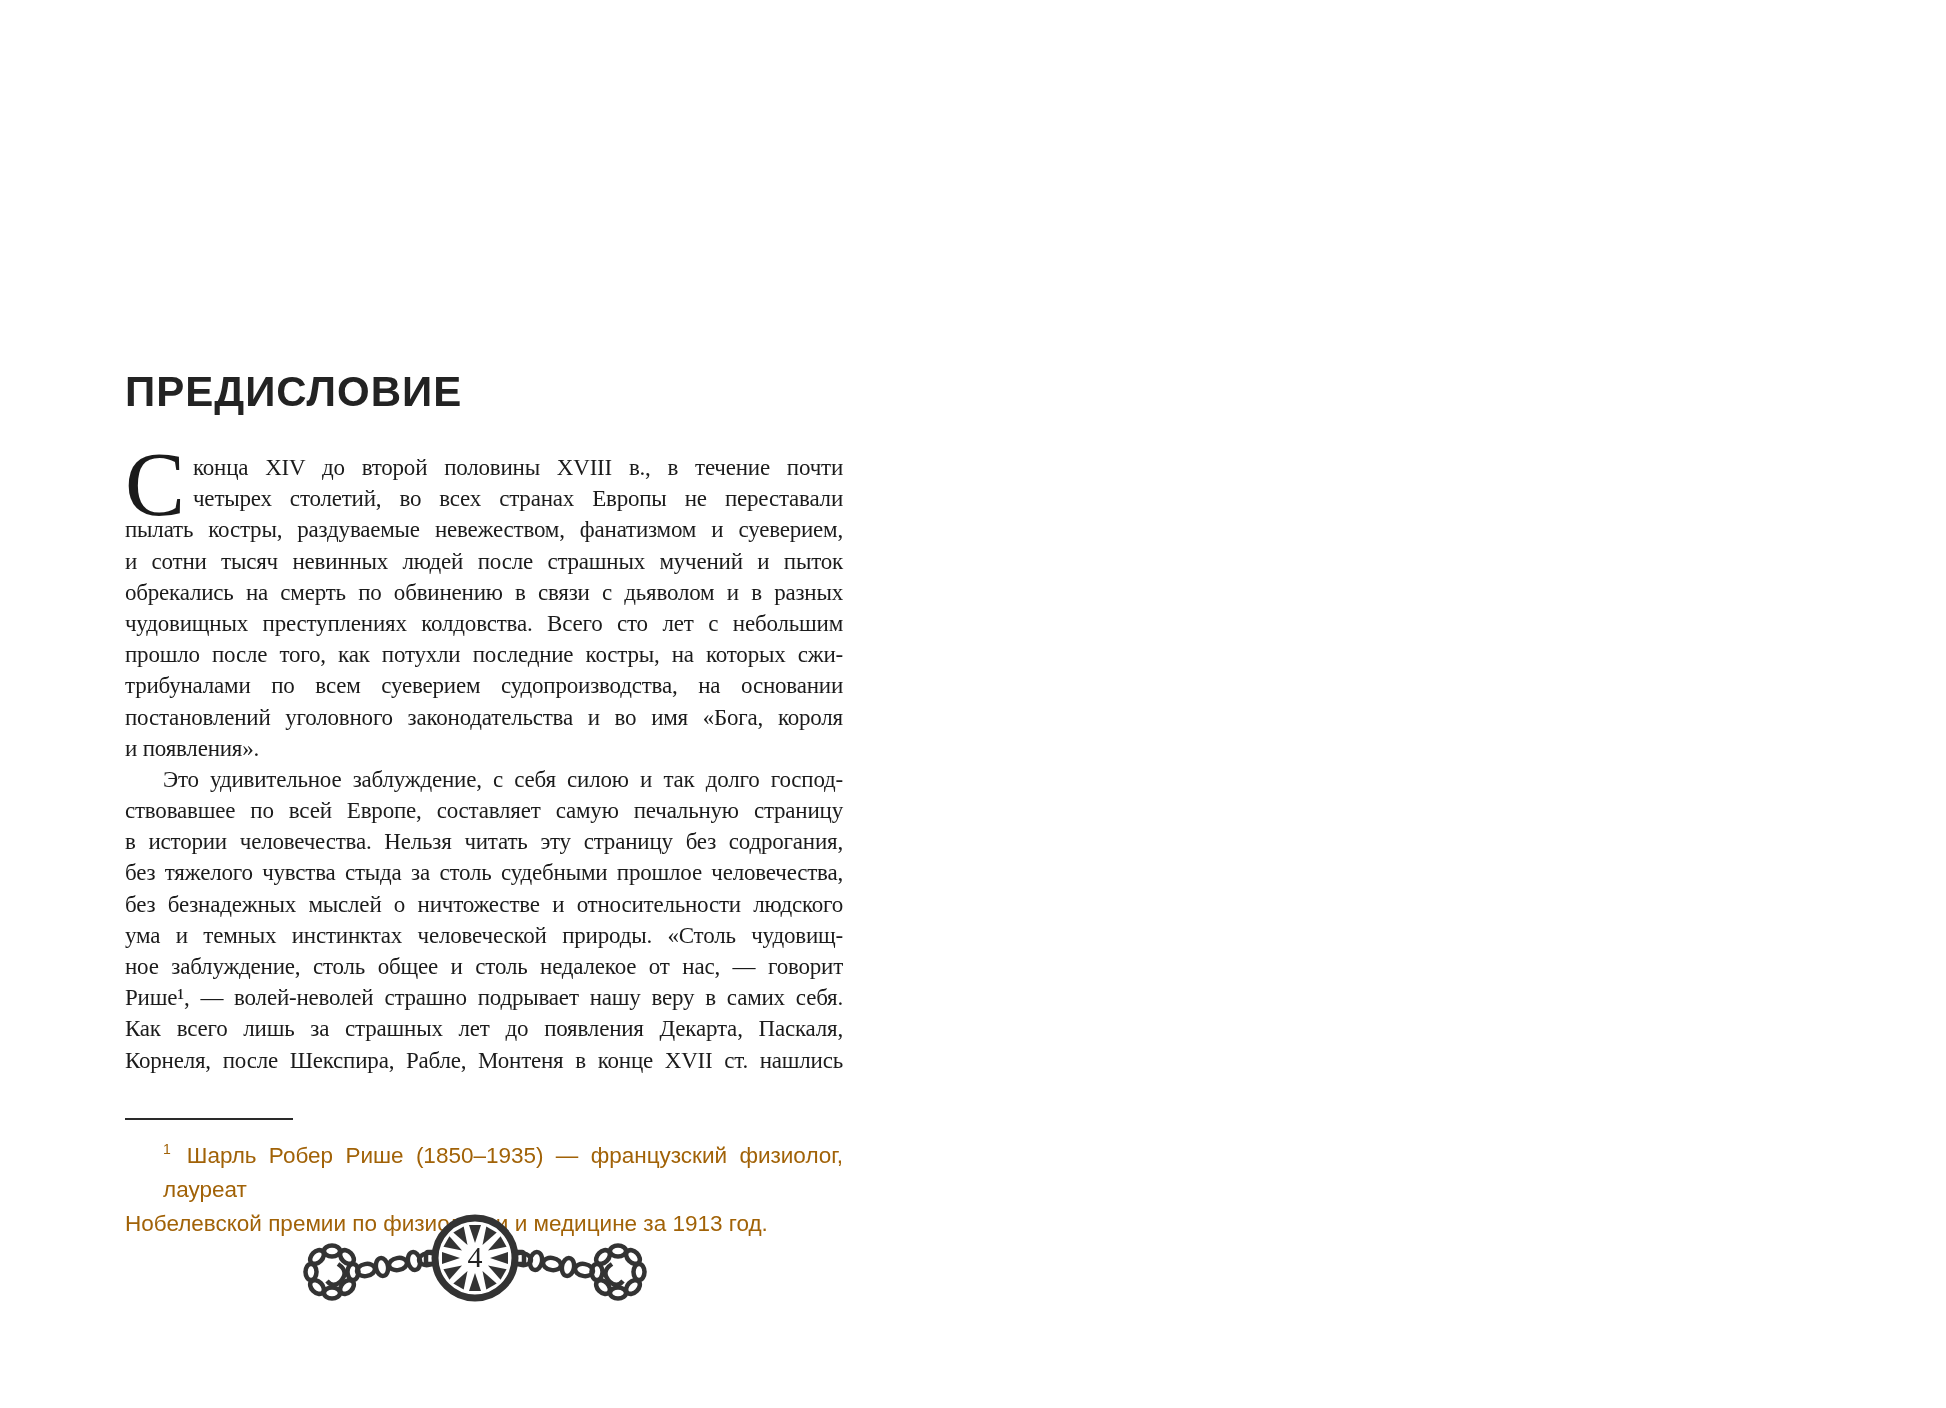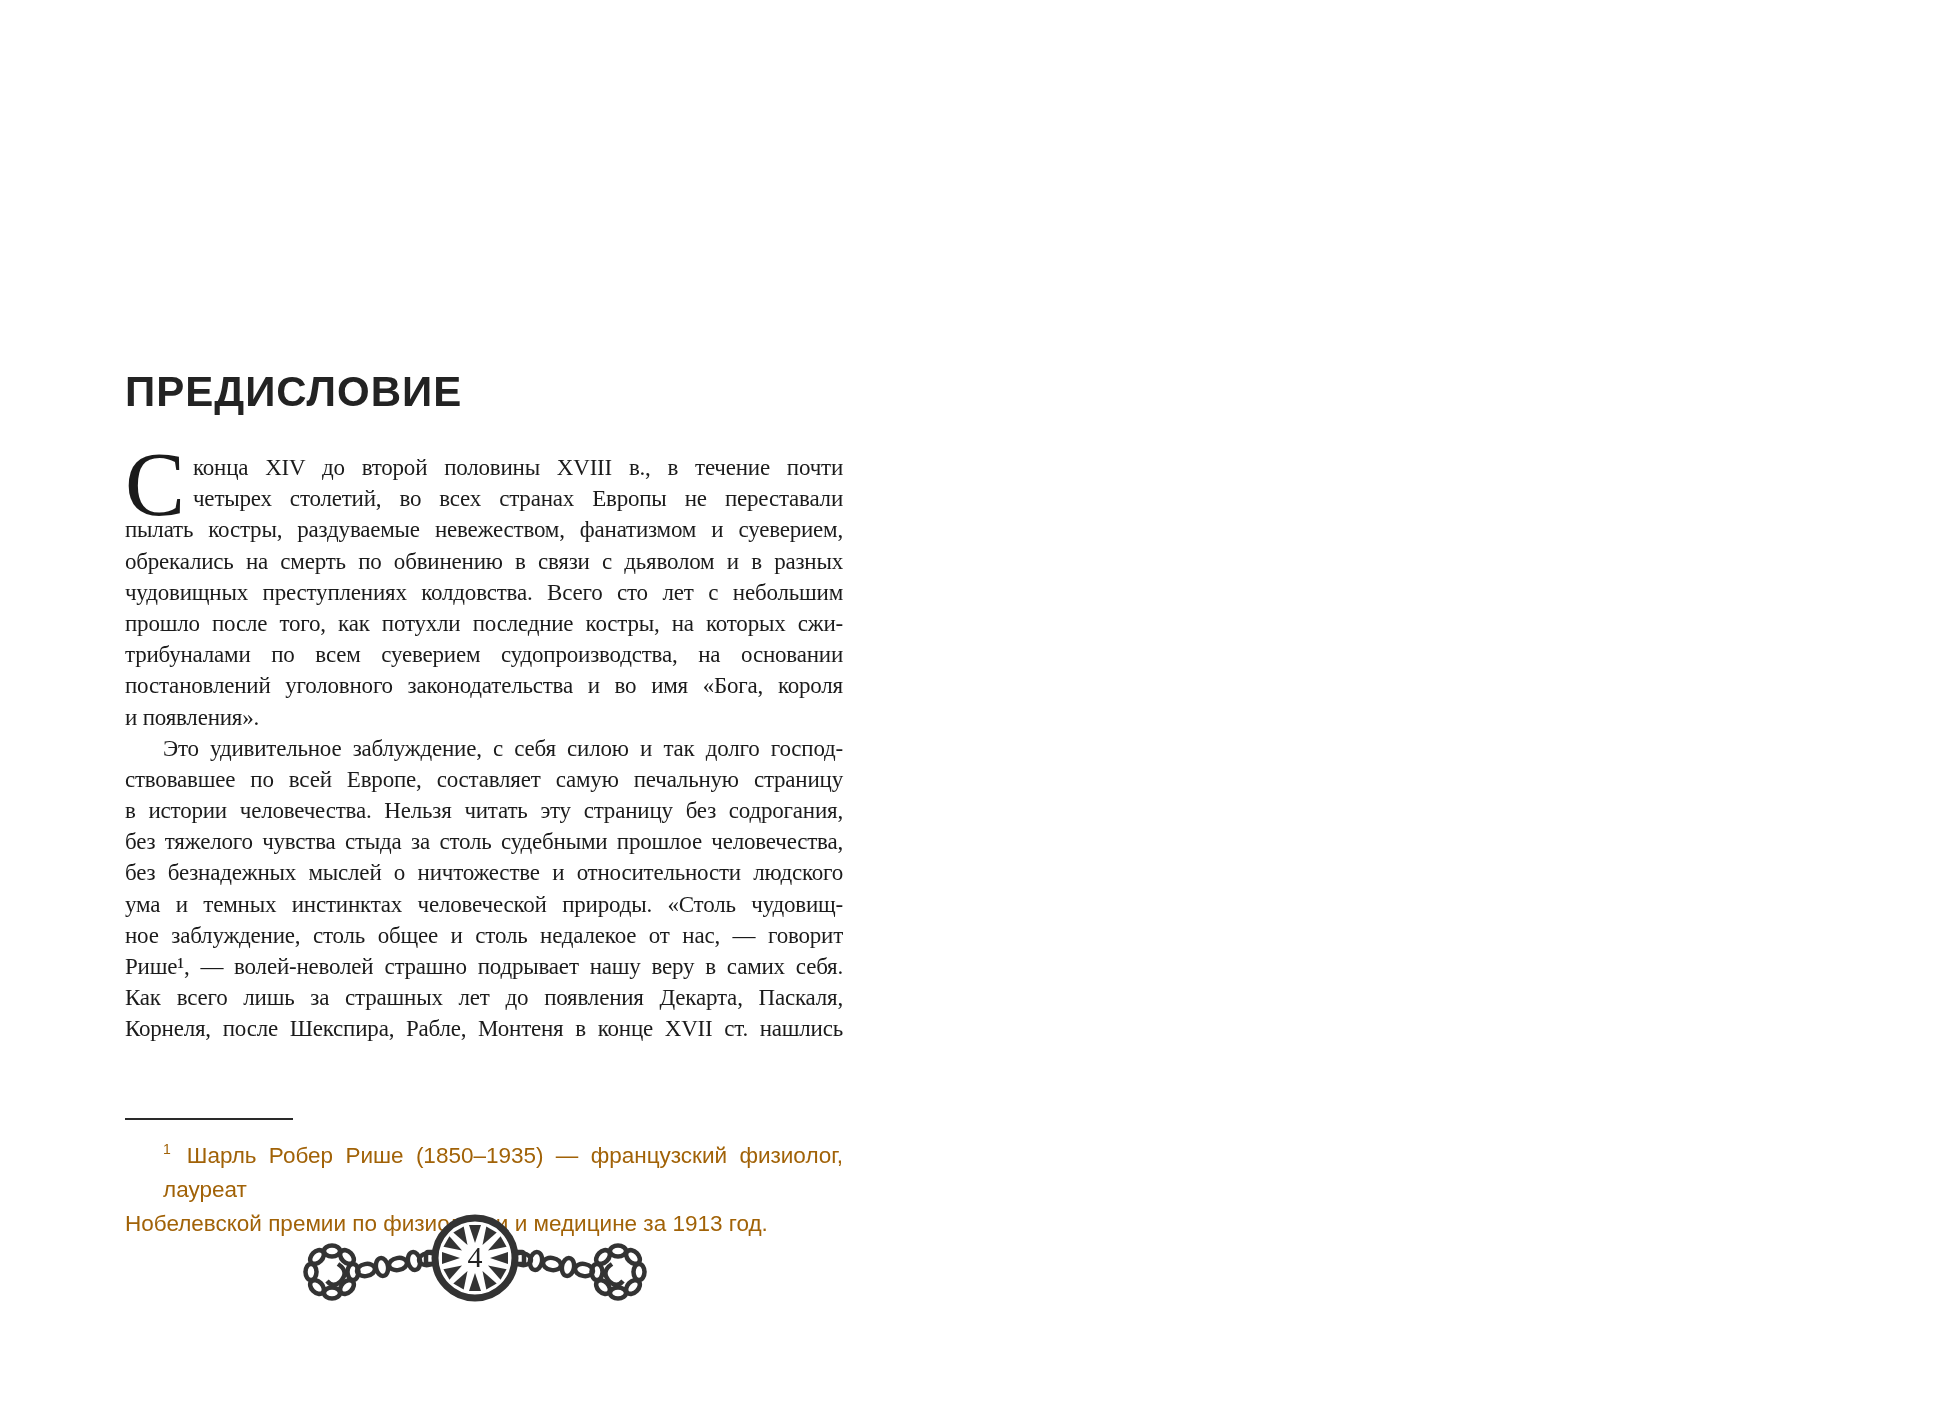--- a/index.html
+++ b/index.html
@@ -104,20 +104,21 @@
 <div>
 
   <div class="page" id="page-left">
     <h1 class="heading">ПРЕДИСЛОВИЕ</h1>
     <div class="text-block" id="left-body">
         <div class="para has-drop">
           <span class="dropcap">С</span>
           <div class="line dc-inset">конца XIV до второй половины XVIII в., в течение почти</div>
           <div class="line dc-inset">четырех столетий, во всех странах Европы не переставали</div>
           <div class="line">пылать костры, раздуваемые невежеством, фанатизмом и суеверием,</div>
+          <div class="line">и сотни тысяч невинных людей после страшных мучений и пыток</div>
           <div class="line">обрекались на смерть по обвинению в связи с дьяволом и в разных</div>
           <div class="line">чудовищных преступлениях колдовства. Всего сто лет с небольшим</div>
           <div class="line">прошло после того, как потухли последние костры, на которых сжи-</div>
           <div class="line">трибуналами по всем суеверием судопроизводства, на основании</div>
           <div class="line">постановлений уголовного законодательства и во имя «Бога, короля</div>
           <div class="line line-last">и появления».</div>
         </div>
         <div class="para">
           <div class="line first-indent">Это удивительное заблуждение, с себя силою и так долго господ-</div>
           <div class="line">ствовавшее по всей Европе, составляет самую печальную страницу</div>

